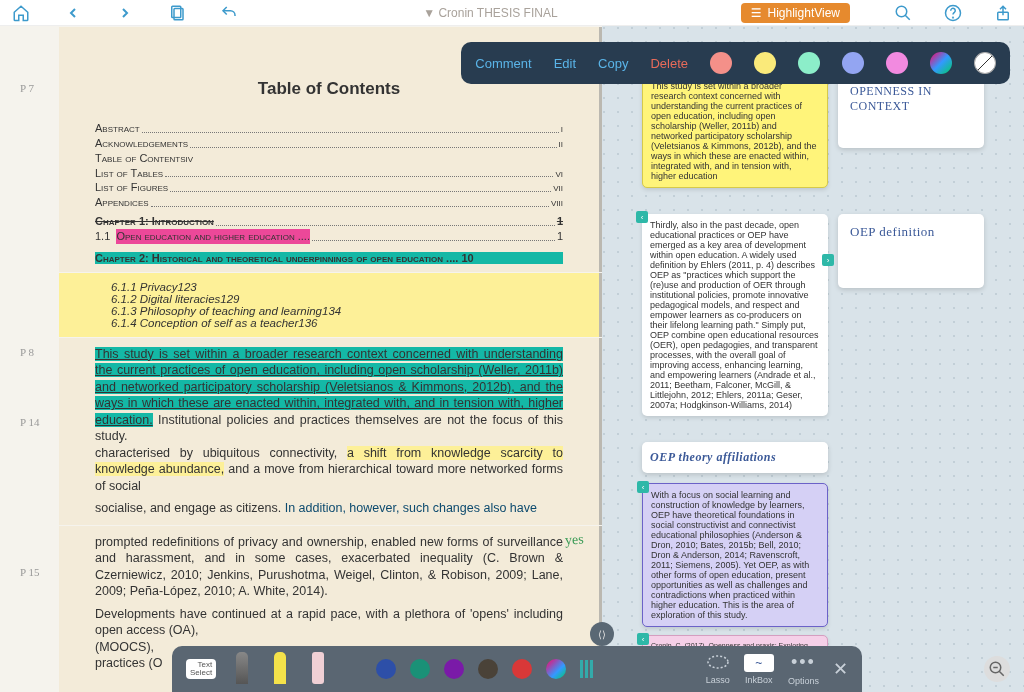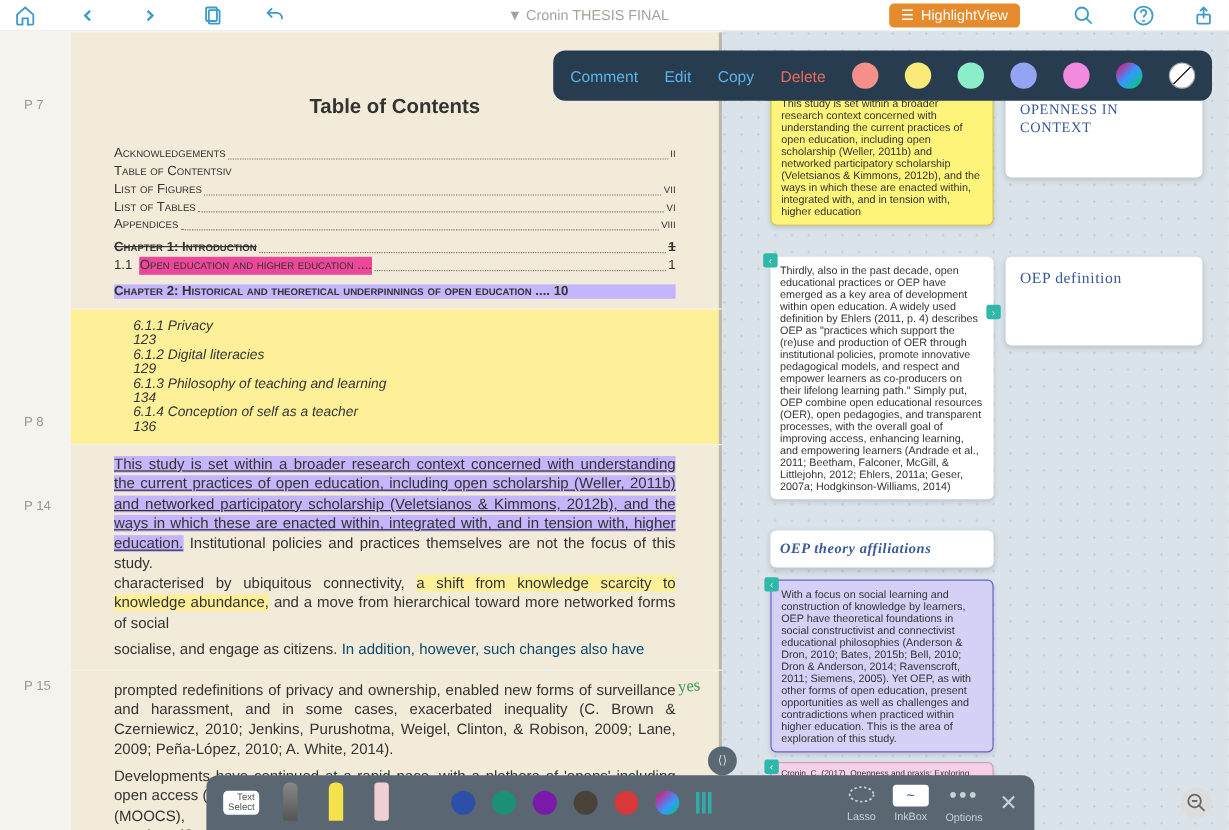--- a/index.html
+++ b/index.html
@@ -19,46 +19,46 @@
 .anno-bar .del { color: #e86b5a; }
 .color-dot { width: 22px; height: 22px; border-radius: 50%; cursor: pointer; }
 
 
 .main-area { display: flex; height: calc(100% - 26px); }
 .left-gutter { width: 17px; background: #f5f3ed; }
 .page-col { width: 585px; overflow: hidden; position: relative; }
 .right-col { flex: 1; background: #d9e3e9; position: relative; padding: 48px 8px 0 40px; background-image: radial-gradient(circle,#c2cfd7 1px,transparent 1px); background-size:14px 14px; background-position: -5px -5px;}
 
 
-.page-label { position: absolute; left: 3px; color: #999; font-size: 11px; }
+.page-label { position: absolute; left: 3px; color: #999; font-size: 11px; font-family: Liberation Serif, serif; }
 
 
 .page-sec { background: #f3ebd9; margin: 1px 0; padding: 8px 36px; font-size: 13px; color: #333; position: relative; border-right: 3px solid #bbb8b0;}
 .page-sec.first { padding-top: 38px; }
 .toc-title { text-align: center; font-weight: bold; font-size: 17px; margin-bottom: 22px; }
 .toc-row { display: flex; font-size: 11px; font-variant: small-caps; margin-bottom: 0px; line-height: 1.35;}
 .toc-row .dots { flex: 1; border-bottom: 1px dotted #777; margin: 0 2px 3px 2px; }
 .toc-row .pn { }
-.toc-sub { font-style: italic; font-size: 11.5px; padding-left: 16px; display:flex;flex-direction:column;}
+.toc-sub { font-style: italic; font-size: 11.5px; padding-left: 16px; display:flex;}
 .ch-row { font-size: 11px; font-weight: bold; font-variant: small-caps; }
-.hl-yellow { background: #c4b5fd; }
+.hl-yellow { background: #14b8a6; }
 .hl-yellow-row .label { background:#ec4899;}
 .prose { font-size: 12.5px; text-align: justify; line-height: 1.32; }
 .hl-lightyellow { background: #fdf098; }
 .hl-green { color:#0c4a6e;}
 .ink-yes { position:absolute; right:15px; top:6px; color:#3a9b56; font-family: 'Comic Sans MS', cursive; font-size:14px; transform: rotate(-4deg);}
 
 
 .note-box { background: #fff; border-radius: 5px; padding: 6px 8px; font-size: 9px; color: #333; margin-bottom: 8px; position: relative; box-shadow: 0 2px 4px rgba(0,0,0,.12); }
 .note-box.yellow { background: #fff47a; border: 1px solid #d6c94a;}
 .note-box.lilac { background:#d5d0f5; border:1px solid #6b62c8;}
 .note-box.pink { background:#f5d0e8; border:1px solid #d59ec0;}
 .note-box .tag { position: absolute; left: -6px; top: -3px; width: 12px; height: 12px; background: #2eb8a8; border-radius: 2px; font-size:8px; color:#fff; display:flex;align-items:center;justify-content:center;}
 .note-box .taga { position: absolute; right: -6px; top: 40px; width: 12px; height: 12px; background: #2eb8a8; border-radius: 2px;font-size:8px; color:#fff; display:flex;align-items:center;justify-content:center;}
-.hand-note { background: #fff; border-radius: 5px; padding: 10px 12px; width: 164px; height:74px; box-shadow: 0 2px 5px rgba(0,0,0,.15); font-family: 'Comic Sans MS', cursive; color: #3b5998; font-size: 12px; text-transform: uppercase; letter-spacing: .5px;}
+.hand-note { background: #fff; border-radius: 5px; padding: 10px 12px; width: 146px; height:74px; box-shadow: 0 2px 5px rgba(0,0,0,.15); font-family: 'Comic Sans MS', cursive; color: #3b5998; font-size: 12px; text-transform: uppercase; letter-spacing: .5px;}
 .hand-note.low { text-transform: none; font-size: 13px;}
 .hand-note.curs { text-transform: none; font-size: 12px; font-style: italic; font-weight: bold;}
 .row-pair { display:flex; gap:10px; align-items:flex-start; margin-bottom:18px;}
 .left-notes { width: 186px; }
 .resizer { position:absolute; top:596px; left:-12px; width:24px; height:24px; background:#5a6874; border-radius:50%; display:flex; align-items:center; justify-content:center; color:#ddd; font-size:10px; z-index:11;}
 
 
 .bottom-bar { position: absolute; bottom: 0; left: 172px; height: 46px; background: #5a6672; border-radius: 10px 10px 0 0; display: flex; align-items: center; padding: 0 14px; gap: 14px; z-index: 20; width: 690px;}
 .tool-box { background:#fff; border-radius:4px; padding:2px 4px; font-size:8px; text-align:right; color:#555; line-height:1;}
 .pencil-tool { width: 24px; height: 34px; position: relative; }
@@ -152,37 +152,42 @@
   <div class="page-col">
 
     <span class="page-label" style="top:56px">P 7</span>
     <span class="page-label" style="top:320px">P 8</span>
     <span class="page-label" style="top:390px">P 14</span>
     <span class="page-label" style="top:540px">P 15</span>
 
     <div class="page-sec first" style="margin-left:42px;padding-top:52px;">
       <div class="toc-title">Table of Contents</div>
       <div class="toc-row">
+          <span>Abstract</span>
+          <span class="dots"></span>
+          <span class="pn">i</span>
+        </div>
+      <div class="toc-row">
           <span>Acknowledgements</span>
           <span class="dots"></span>
           <span class="pn">ii</span>
         </div>
       <div class="toc-row">
           <span>Table of Contents</span>
           <span class="pn">iv</span>
         </div>
       <div class="toc-row">
+          <span>List of Tables</span>
+          <span class="dots"></span>
+          <span class="pn">vi</span>
+        </div>
+      <div class="toc-row">
           <span>List of Figures</span>
           <span class="dots"></span>
           <span class="pn">vii</span>
-        </div>
-      <div class="toc-row">
-          <span>List of Tables</span>
-          <span class="dots"></span>
-          <span class="pn">vi</span>
         </div>
       <div class="toc-row">
           <span>Appendices</span>
           <span class="dots"></span>
           <span class="pn">viii</span>
         </div>
       <div style="height:4px"></div>
       <div class="toc-row ch-row" style="text-decoration:line-through">
           <span>Chapter 1: Introduction</span>
           <span class="dots"></span>

